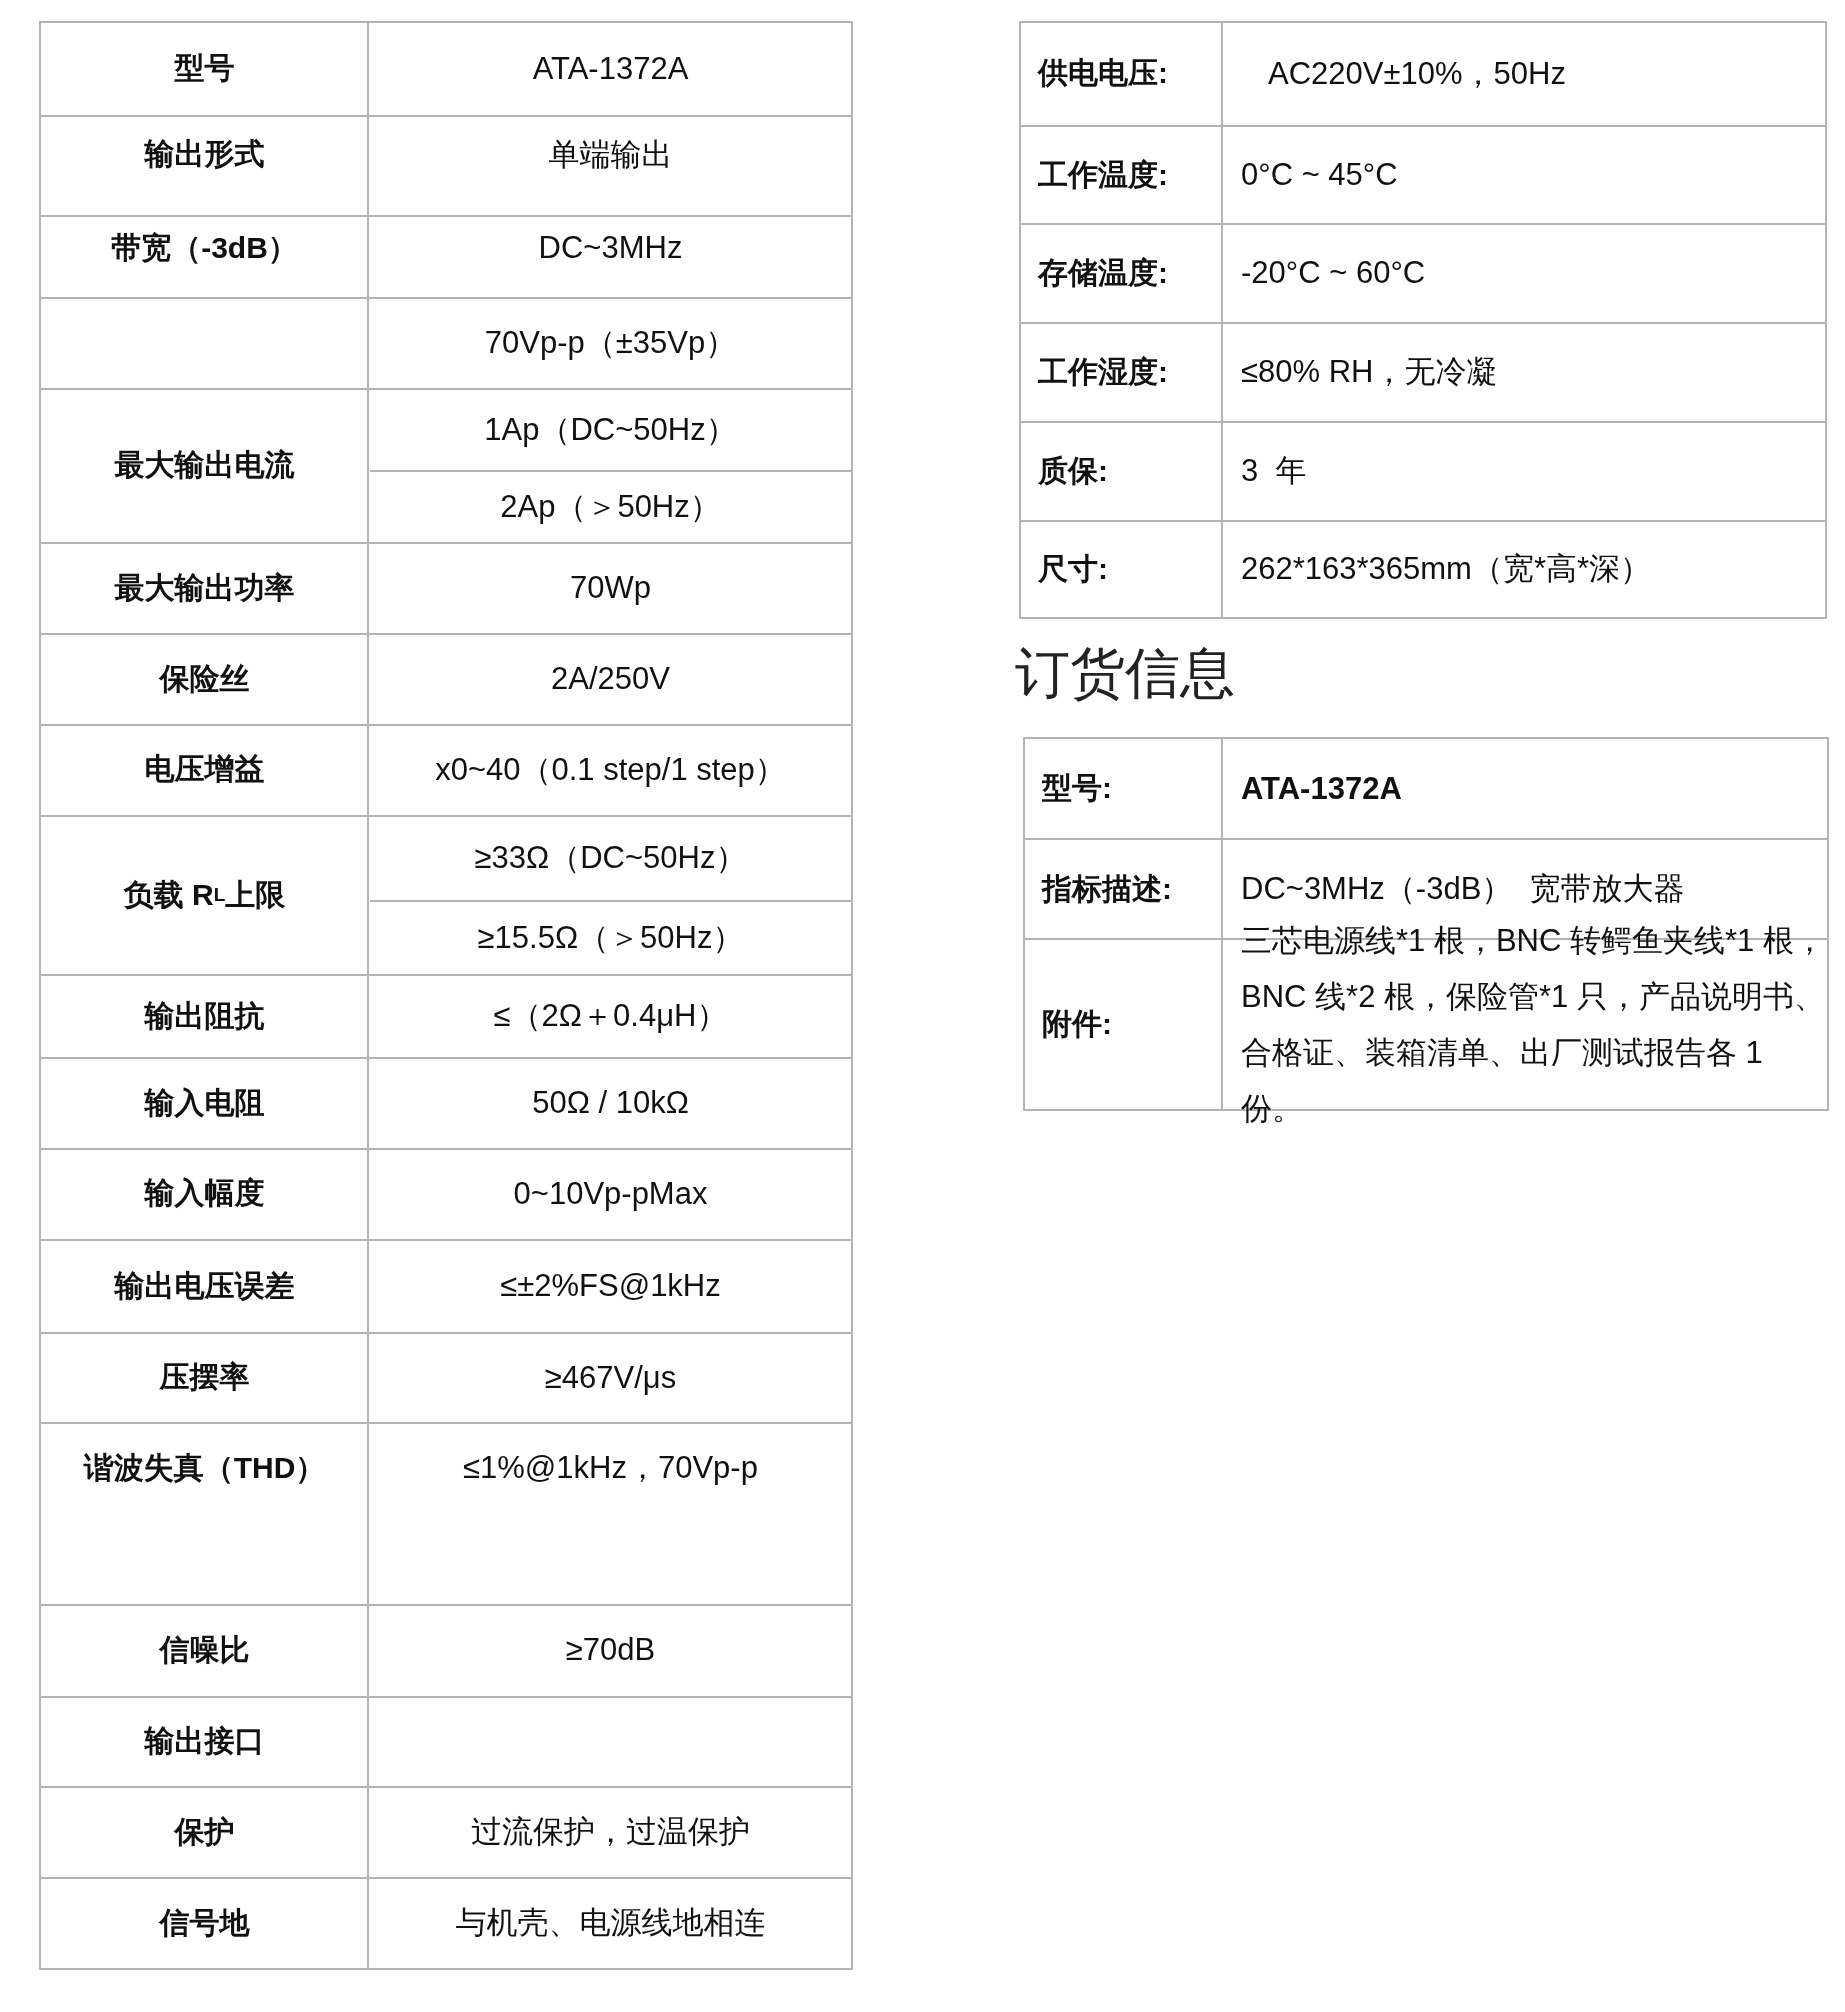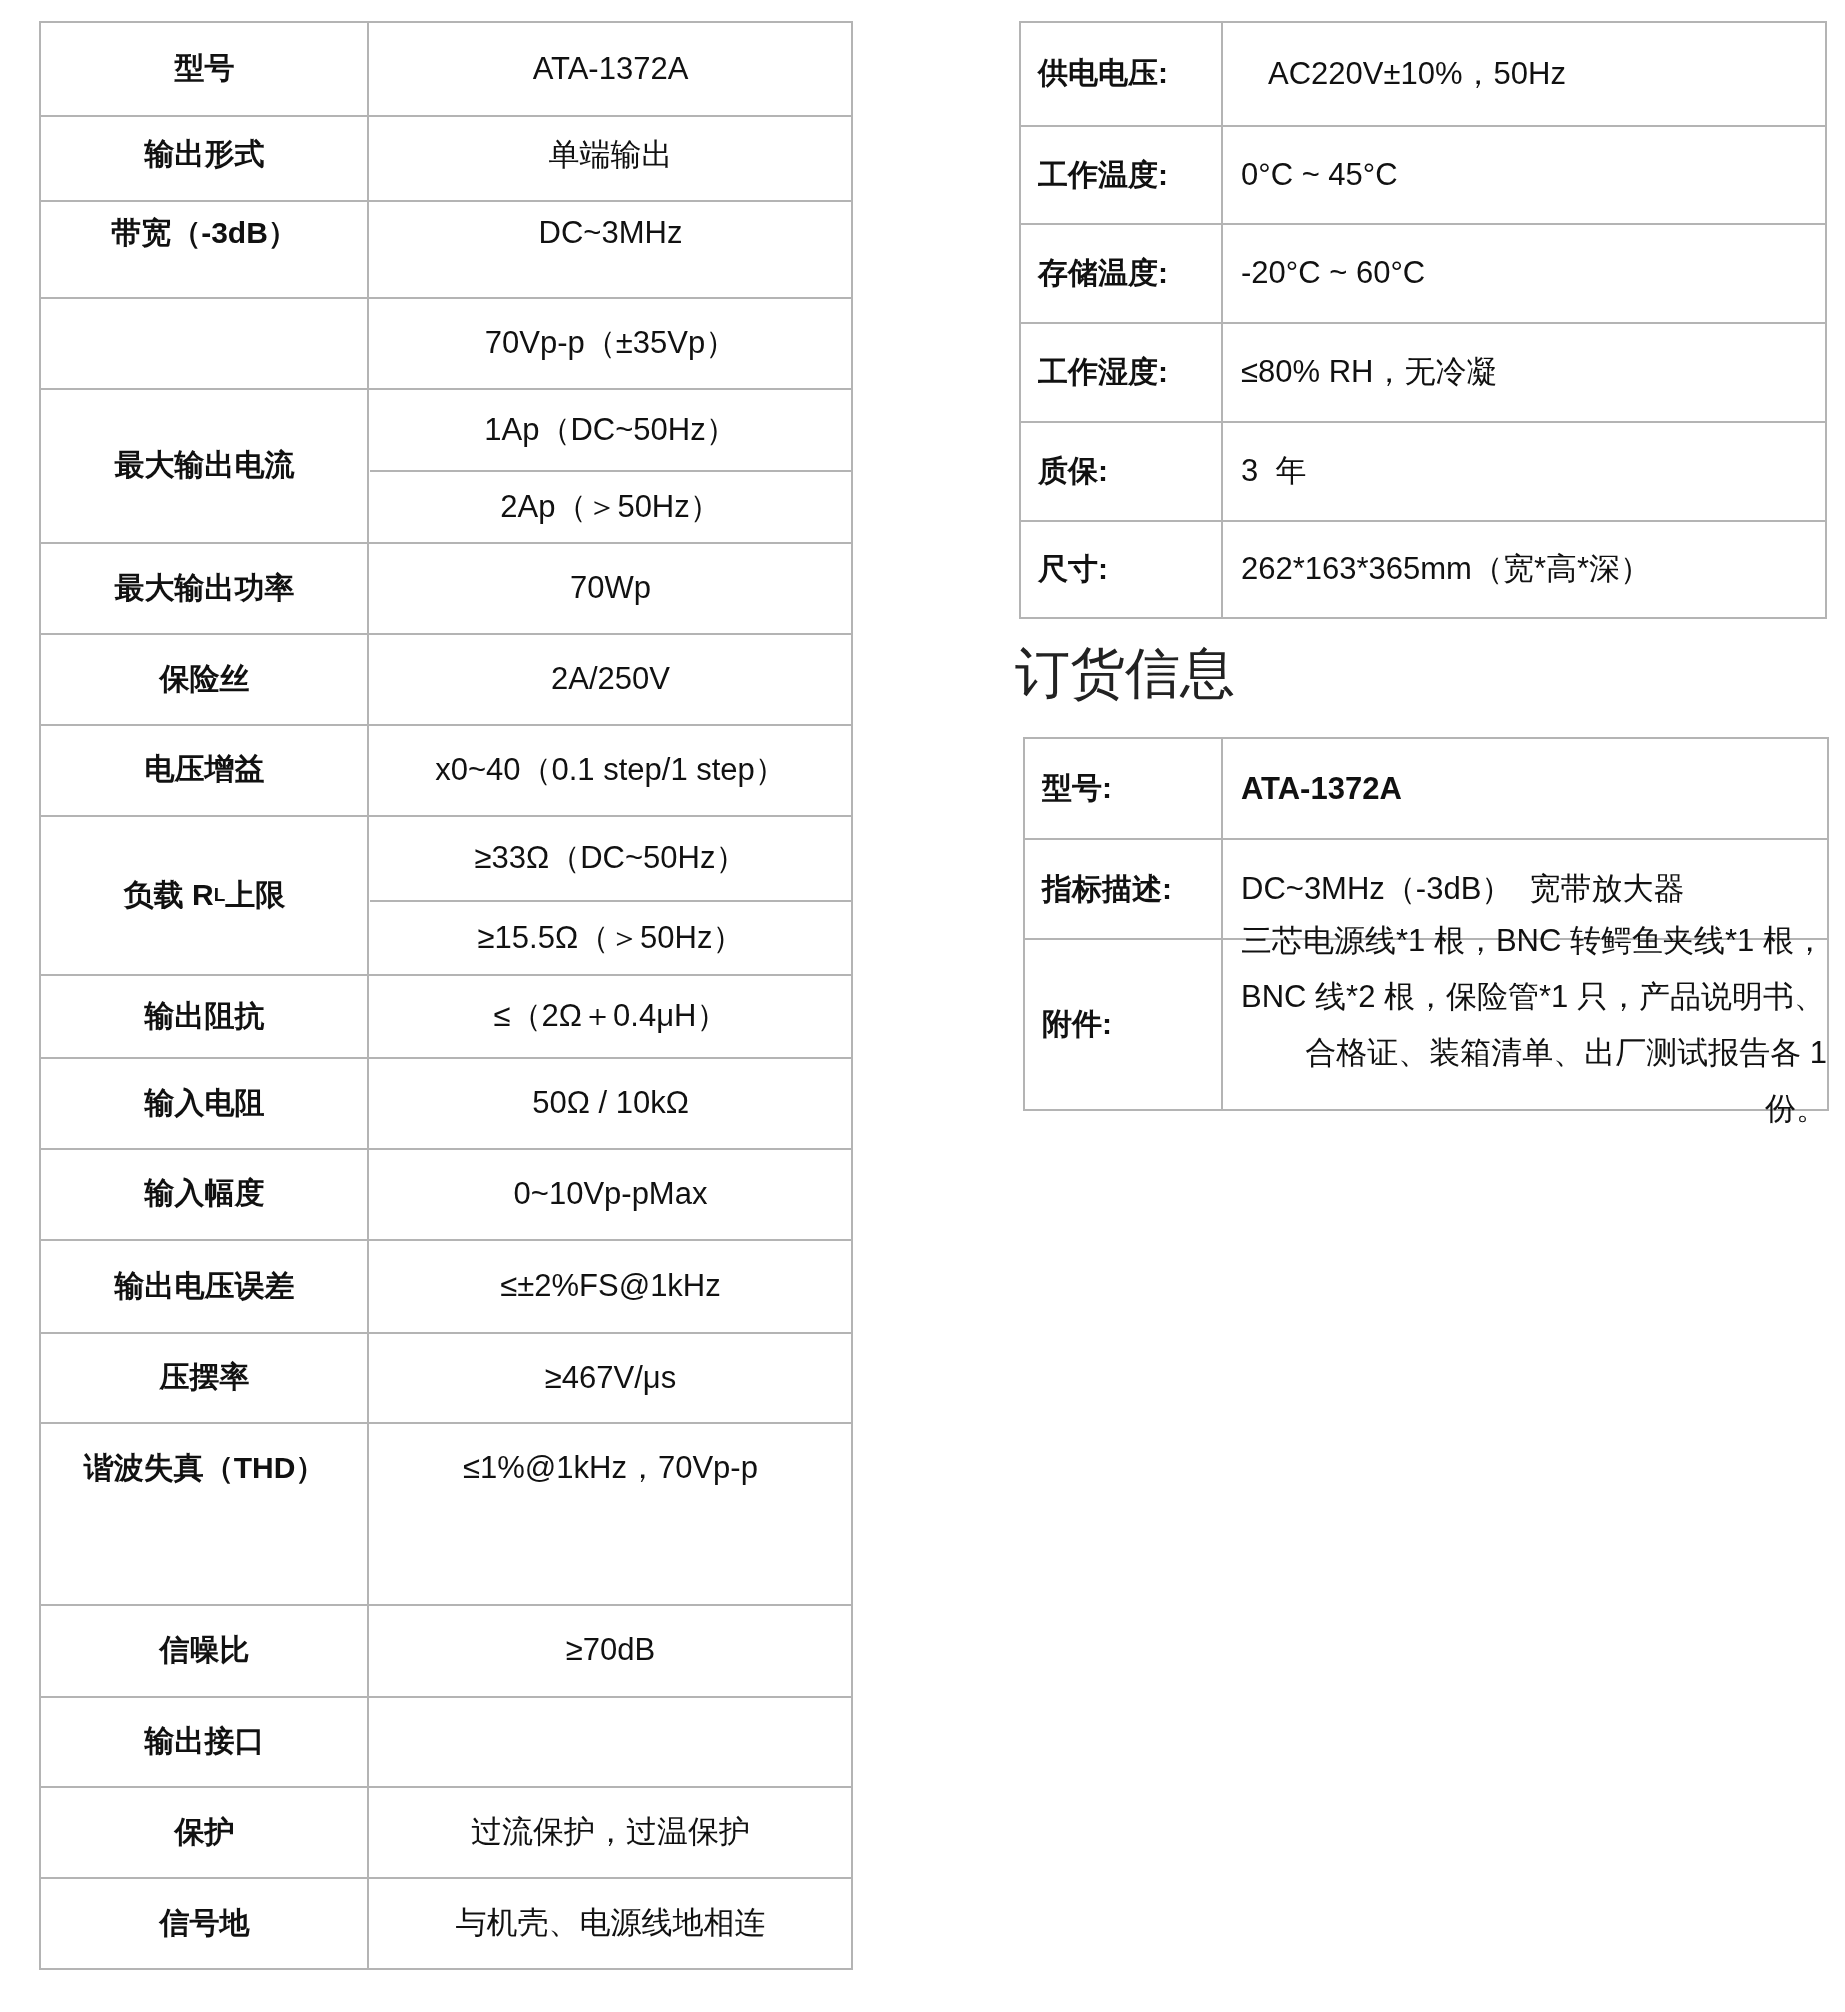--- a/index.html
+++ b/index.html
@@ -5,21 +5,21 @@
   html, body { margin: 0; padding: 0; background: #ffffff; }
   body { width: 1846px; height: 2012px; position: relative; overflow: hidden;
          font-family: "Liberation Sans", "DejaVu Sans", sans-serif; color: #111; }
   .tbl { position: absolute; border: 2.6px solid #b4b4b4; box-sizing: border-box; }
   .row { position: absolute; left: 0; right: 0; border-top: 2.6px solid #b4b4b4; box-sizing: border-box; }
   .row.first { border-top: none; }
   .cell { position: absolute; top: 0; bottom: 0; display: flex; align-items: center; box-sizing: border-box; }
   .lbl { font-weight: bold; font-size: 30px; }
   .val { font-size: 31px; }
   .center { justify-content: center; text-align: center; }
-  .left-al { justify-content: flex-start; padding-left: 17px; text-align: right; }
+  .left-al { justify-content: flex-start; padding-left: 17px; }
   .vdiv { position: absolute; top: 0; bottom: 0; border-left: 2.6px solid #b4b4b4; }
   .sub { position: absolute; left: 0; right: 0; display: flex; align-items: center; justify-content: center; box-sizing: border-box; }
   .sub.split { border-top: 2.6px solid #b4b4b4; }
   .heading { position: absolute; left: 1015px; top: 637px; font-size: 55px; color: #222; }
   .multiline { flex-direction: column; align-items: flex-start; justify-content: center; line-height: 56px; }
   sub.s { font-size: 19px; vertical-align: -5.2px; }
 </style>
 </head>
 <body>
 
@@ -27,21 +27,21 @@
   <div class="vdiv" style="left:326px;"></div>
 
   <div class="row first" style="top:0; height:92px;">
     <div class="cell lbl center" style="left:0; width:327px;">型号</div>
     <div class="cell val center" style="left:329px; right:0;">ATA-1372A</div>
   </div>
   <div class="row" style="top:92px; height:78px;">
     <div class="cell lbl center" style="left:0; width:327px;">输出形式</div>
     <div class="cell val center" style="left:329px; right:0;">单端输出</div>
   </div>
-  <div class="row" style="top:177px; height:65px;padding-left:12px;">
+  <div class="row" style="top:192px; height:65px;padding-left:12px;">
     <div class="cell lbl center" style="left:0; width:327px;">带宽（-3dB）</div>
     <div class="cell val center" style="left:329px; right:0;">DC~3MHz</div>
   </div>
   <div class="row" style="top:274px; height:90px;">
     <div class="cell val center" style="left:329px; right:0;">70Vp-p（±35Vp）</div>
   </div>
   <div class="row" style="top:365px; height:154px;">
     <div class="cell lbl center" style="left:0; width:327px;">最大输出电流</div>
     <div class="cell val" style="left:329px; right:0;">
       <div class="sub" style="top:0; height:80px;">1Ap（DC~50Hz）</div>

